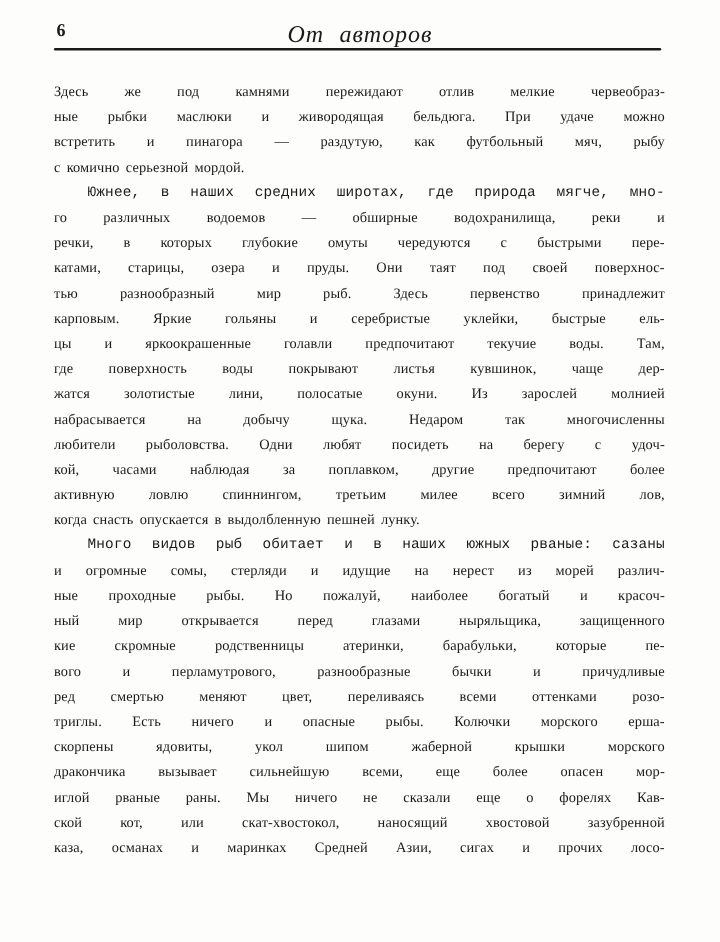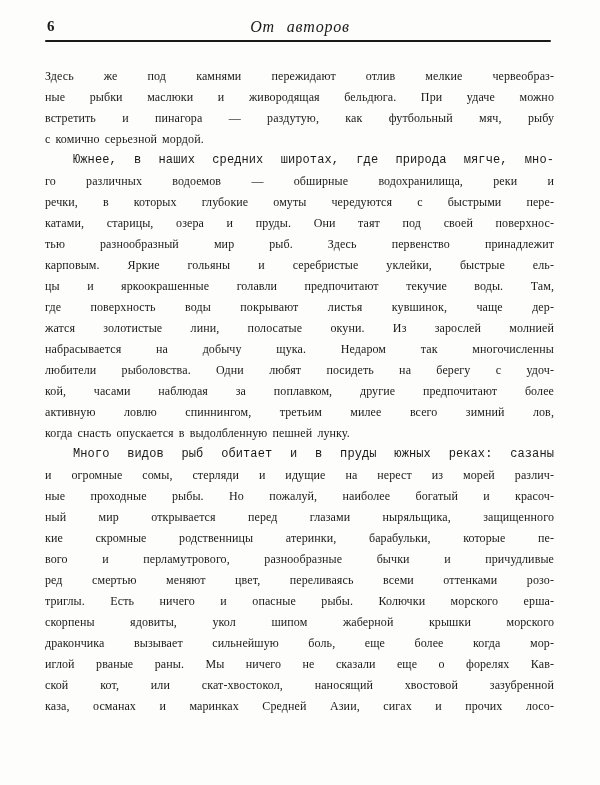--- a/index.html
+++ b/index.html
@@ -32,21 +32,21 @@
     left: 2px; top: 2px;
     font-size: 15px;
     font-weight: bold;
     letter-spacing: 0.5px;
   }
   .running-head {
     position: absolute;
     left: 0; right: 0; top: 2px;
     text-align: center;
     font-style: italic;
-    font-size: 16px;
+    font-size: 20px;
     word-spacing: 7px;
     letter-spacing: 0.8px;
   }
   .rule {
     position: absolute;
     top: 40px; left: 45px;
     width: 506px; height: 2px;
     background: var(--ink);
     border-radius: 1px;
   }
@@ -99,28 +99,28 @@
         <div class="line">цы и яркоокрашенные голавли предпочитают текучие воды. Там,</div>
         <div class="line">где поверхность воды покрывают листья кувшинок, чаще дер-</div>
         <div class="line">жатся золотистые лини, полосатые окуни. Из зарослей молнией</div>
         <div class="line">набрасывается на добычу щука. Недаром так многочисленны</div>
         <div class="line">любители рыболовства. Одни любят посидеть на берегу с удоч-</div>
         <div class="line">кой, часами наблюдая за поплавком, другие предпочитают более</div>
         <div class="line">активную ловлю спиннингом, третьим милее всего зимний лов,</div>
         <div class="line end">когда снасть опускается в выдолбленную пешней лунку.</div>
       </div>
       <div class="paragraph">
-        <div class="line indent">Много видов рыб обитает и в пруды южных реках: сазаны</div>
+        <div class="line indent">Много видов рыб обитает и в наших южных рваные: сазаны</div>
         <div class="line">и огромные сомы, стерляди и идущие на нерест из морей различ-</div>
         <div class="line">ные проходные рыбы. Но пожалуй, наиболее богатый и красоч-</div>
         <div class="line">ный мир открывается перед глазами ныряльщика, защищенного</div>
         <div class="line">кие скромные родственницы атеринки, барабульки, которые пе-</div>
         <div class="line">вого и перламутрового, разнообразные бычки и причудливые</div>
         <div class="line">ред смертью меняют цвет, переливаясь всеми оттенками розо-</div>
         <div class="line">триглы. Есть ничего и опасные рыбы. Колючки морского ерша-</div>
         <div class="line">скорпены ядовиты, укол шипом жаберной крышки морского</div>
-        <div class="line">дракончика вызывает сильнейшую боль, еще более когда мор-</div>
+        <div class="line">дракончика вызывает сильнейшую всеми, еще более опасен мор-</div>
         <div class="line">иглой рваные раны. Мы ничего не сказали еще о форелях Кав-</div>
         <div class="line">ской кот, или скат-хвостокол, наносящий хвостовой зазубренной</div>
         <div class="line">каза, османах и маринках Средней Азии, сигах и прочих лосо-</div>
       </div>
     </div>
 </div>
 
 </body></html>

